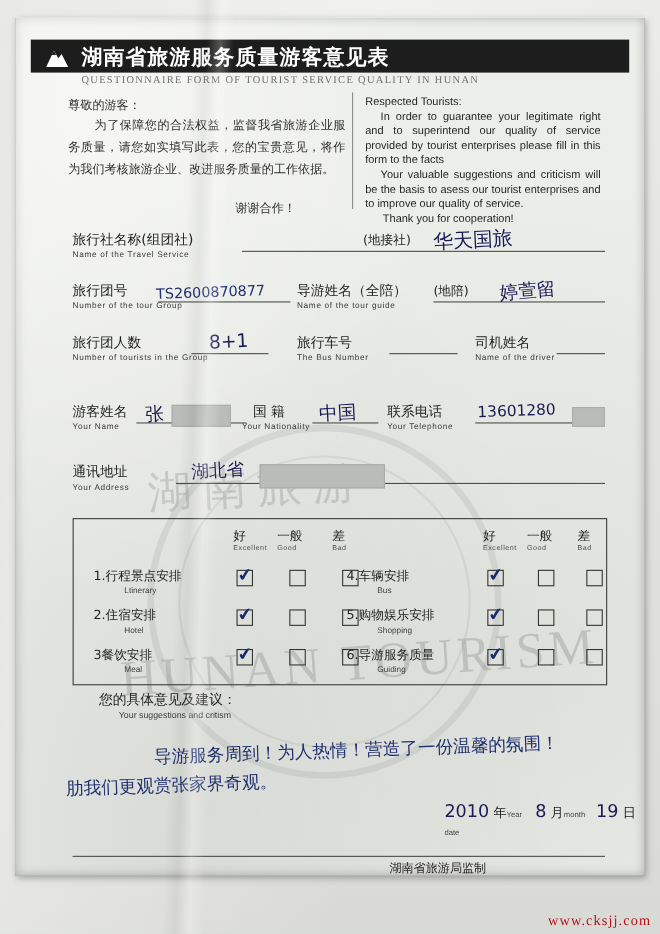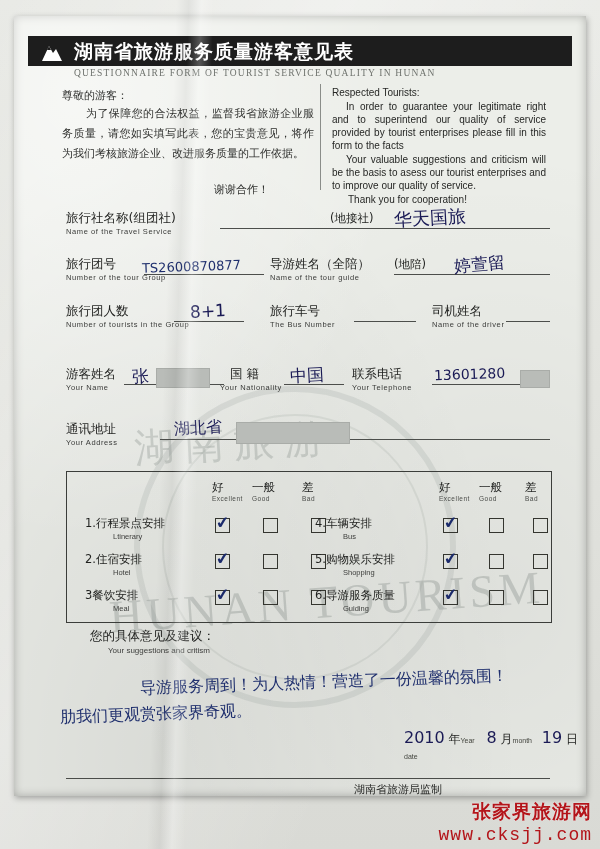--- a/index.html
+++ b/index.html
@@ -147,21 +147,21 @@
 
   
   .brand{
     position:absolute;right:8px;bottom:4px;text-align:right;
   }
   .brand-cn{
     font-family:"DejaVu Sans", sans-serif;font-weight:bold;color:#b3151a;font-size:19px;
     letter-spacing:1px;text-shadow:0 0 1px #fff;
   }
   .brand-url{
-    font-family:Liberation Mono, monospace;color:#b3151a;font-size:18px;letter-spacing:1px;
+    font-family:Liberation Serif, serif;color:#b3151a;font-size:13px;letter-spacing:1px;
   }
   .fold{
     position:absolute;left:0;top:0;width:600px;height:849px;pointer-events:none;
     background:
       linear-gradient(92deg, rgba(0,0,0,0) 28%, rgba(0,0,0,0.05) 30%, rgba(255,255,255,0.25) 32%, rgba(0,0,0,0) 34%);
   }
 </style>
 </head>
 <body>
 
@@ -350,17 +350,16 @@
     </div>
 
     <div class="footer-rule"></div>
     <div class="footer-cn">湖南省旅游局监制</div>
 
   </div>
 
   <div class="fold"></div>
 
   <div class="brand">
-    <div class="brand-cn">张家界旅游网</div>
     <div class="brand-url">www.cksjj.com</div>
   </div>
 
 </div>
 
 </body></html>

